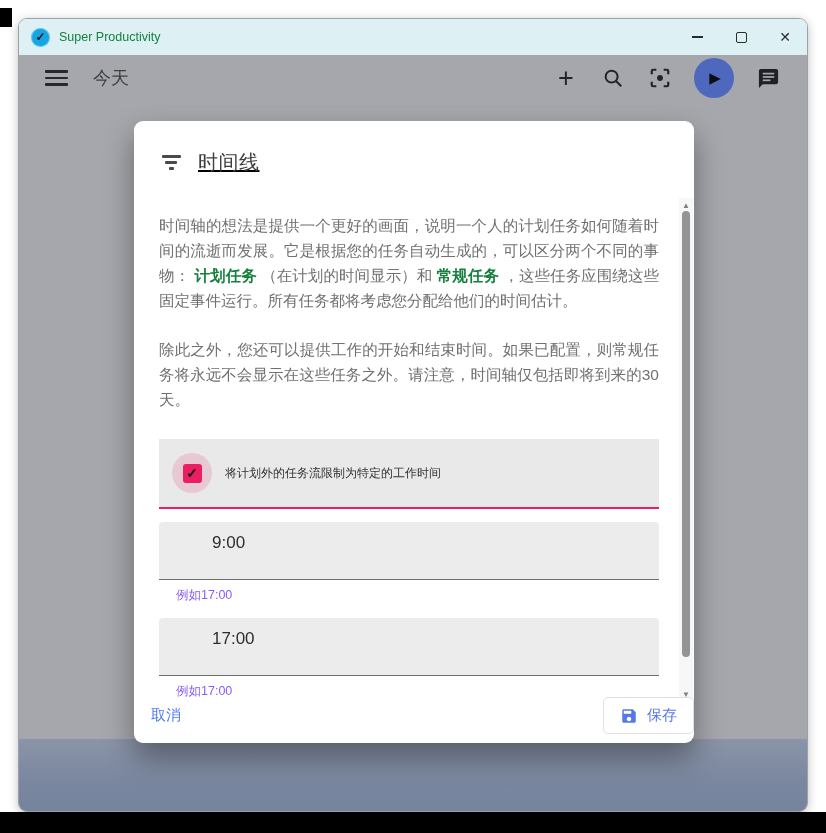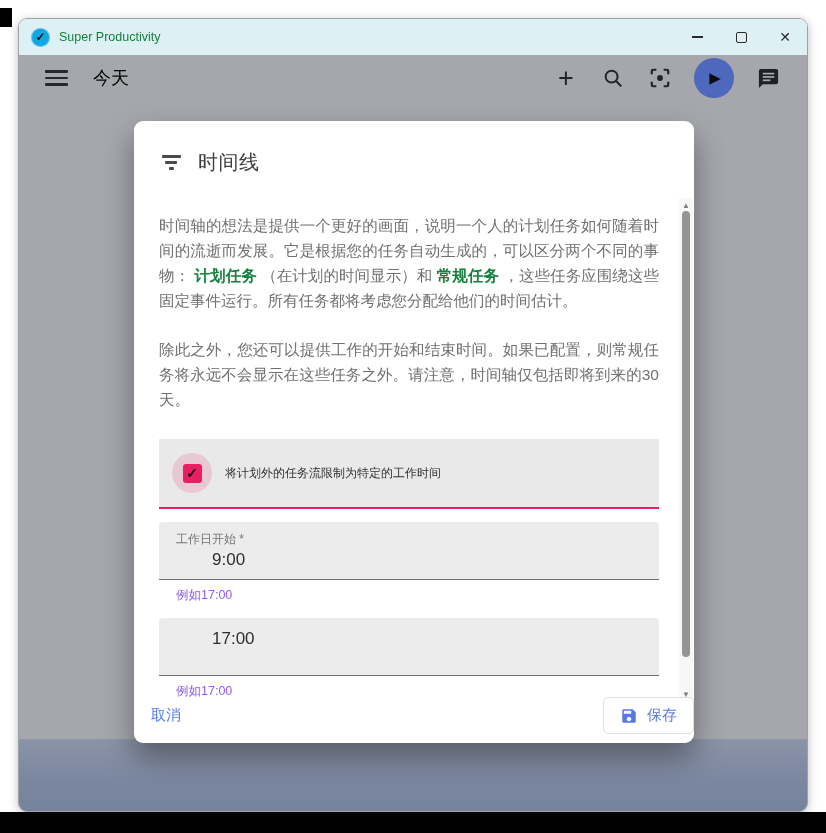--- a/index.html
+++ b/index.html
@@ -24,33 +24,33 @@
   .win-btn { width:44px; height:36px; display:flex; align-items:center; justify-content:center; color:#2b2b2b; }
   .min-glyph { width:11px; height:1.5px; background:#2b2b2b; }
   .max-glyph { width:11px; height:11px; border:1.3px solid #2b2b2b; border-radius:2px; }
   .close-glyph { font-size:14px; line-height:1; }
 
   
   .app { position:absolute; top:36px; left:0; right:0; bottom:0; background:#a5a7ac; }
   .main-toolbar { height:46px; display:flex; align-items:center; padding:0 26px 0 26px; }
   .hamburger { width:23px; display:flex; flex-direction:column; gap:4px; }
   .hamburger i { display:block; height:2.6px; background:#26282b; border-radius:1px; }
-  .context-title { margin-left:25px; font-size:18px; color:#000000; }
+  .context-title { margin-left:25px; font-size:18px; color:#404040; }
   .icon-btn { width:26px; height:26px; display:flex; align-items:center; justify-content:center; color:#222426; }
   .plus-glyph { font-size:27px; font-weight:300; line-height:24px; color:#222426; }
   .toolbar-right { display:flex; align-items:center; gap:21px; }
   .play-btn { width:40px; height:40px; border-radius:50%; background:#4d68bd; display:flex; align-items:center; justify-content:center; }
   .play-glyph { color:#0c0d10; font-size:15px; margin-left:2px; }
   .bottom-band { position:absolute; left:0; right:0; bottom:0; height:72px;
                  background:linear-gradient(180deg,#8b94a8 0%,#7a879f 60%,#76839d 100%); }
 
   
   .dialog { position:absolute; left:115px; top:102px; width:560px; height:622px; background:#ffffff;
             border-radius:9px; box-shadow:0 14px 30px rgba(0,0,0,.38); }
-  .dlg-title { display:flex; align-items:center; gap:17px; padding:28px 27px 0 27px; }
+  .dlg-title { display:flex; align-items:center; gap:17px; padding:28px 27px 0 27px;text-decoration:underline; }
   .filter-icon { display:flex; flex-direction:column; align-items:center; gap:3.5px; width:20px; }
   .filter-icon i { display:block; height:2.4px; background:#4a4a4a; border-radius:1px; }
   .filter-icon i:nth-child(1){ width:19px; } .filter-icon i:nth-child(2){ width:12px; } .filter-icon i:nth-child(3){ width:5px; }
   .dlg-title-text { font-size:20px; color:#3d3d3d; letter-spacing:.5px; }
 
   .dlg-body { position:absolute; left:25px; top:92px; width:500px; }
   .dlg-body p { font-size:15.5px; line-height:25px; color:#707070; text-align:justify; }
   .dlg-body p b { color:#15803d; }
   .p2 { margin-top:24px; }
 
@@ -168,21 +168,20 @@
       <p class="p2">除此之外，您还可以提供工作的开始和结束时间。如果已配置，则常规任务将永远不会显示在这些任务之外。请注意，时间轴仅包括即将到来的30天。</p>
 
       <div class="checkbox-block">
         <div class="cb-ripple">
           <div class="cb-box">✓</div>
         </div>
         <div class="cb-label">将计划外的任务流限制为特定的工作时间</div>
       </div>
 
       <div class="field-block">
-        <div class="field-label">工作日开始 *</div>
         <input class="field-input" value="9:00" style="">
       </div>
       <div class="field-hint">例如17:00</div>
 
       <div class="field-block second">
         <input class="field-input" value="17:00" style="">
       </div>
       <div class="field-hint">例如17:00</div>
     </div>
 

